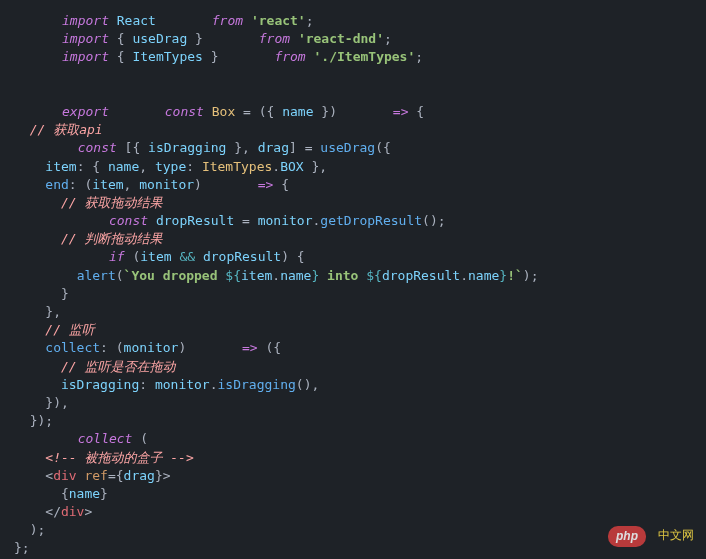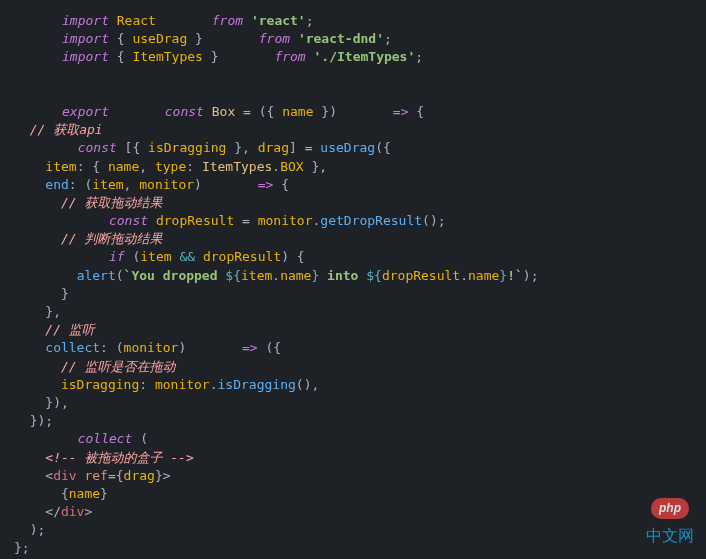--- a/index.html
+++ b/index.html
@@ -15,55 +15,54 @@
     overflow: hidden;
     position: relative;
   }
   pre {
     margin: 0;
     padding: 12px 14px;
     white-space: pre;
     font-family: inherit;
   }
   .kw   { color: #c678dd; font-style: italic; margin-left: 48px; }                        
-  .name { color: #eab308; }
+  .name { color: #7dd3fc; }
   .fn   { color: #61afef; }                        
   .str  { color: #98c379; font-weight: bold; }
   .type { color: #e5c07b; }                        
   .op   { color: #56b6c2; }                        
   .pun  { color: #abb2bf; }                        
   .com  { color: #fca5a5; font-style: italic; }
   .tag  { color: #e06c75; margin-top: 12px; }
   .attr { color: #d19a66; }
 
   .watermark {
     position: absolute;
     right: 12px;
     bottom: 12px;
     display: flex;
     align-items: center;
-    gap: 6px;
+    gap: 12px;
     opacity: 0.85;
     pointer-events: none;
-    flex-direction: column;
   }
   .watermark .logo {
     background: #d33f3f;
     color: #fff;
     font-family: "Arial", sans-serif;
     font-size: 12px;
     font-weight: bold;
     padding: 2px 8px;
     border-radius: 10px;
     font-style: italic;
   }
   .watermark .txt {
-    color: #0ea5e9;
-    font-family: Liberation Sans, sans-serif;
-    font-size: 16px;
+    color: #fde047;
+    font-family: Liberation Mono, monospace;
+    font-size: 12px;
   }
 </style>
 </head>
 <body>
 
 <pre><span class="kw">import</span> <span class="name">React</span> <span class="kw">from</span> <span class="str">'react'</span><span class="pun">;</span>
 <span class="kw">import</span> <span class="pun">{ </span><span class="name">useDrag</span><span class="pun"> }</span> <span class="kw">from</span> <span class="str">'react-dnd'</span><span class="pun">;</span>
 <span class="kw">import</span> <span class="pun">{ </span><span class="name">ItemTypes</span><span class="pun"> }</span> <span class="kw">from</span> <span class="str">'./ItemTypes'</span><span class="pun">;</span>
 
 

